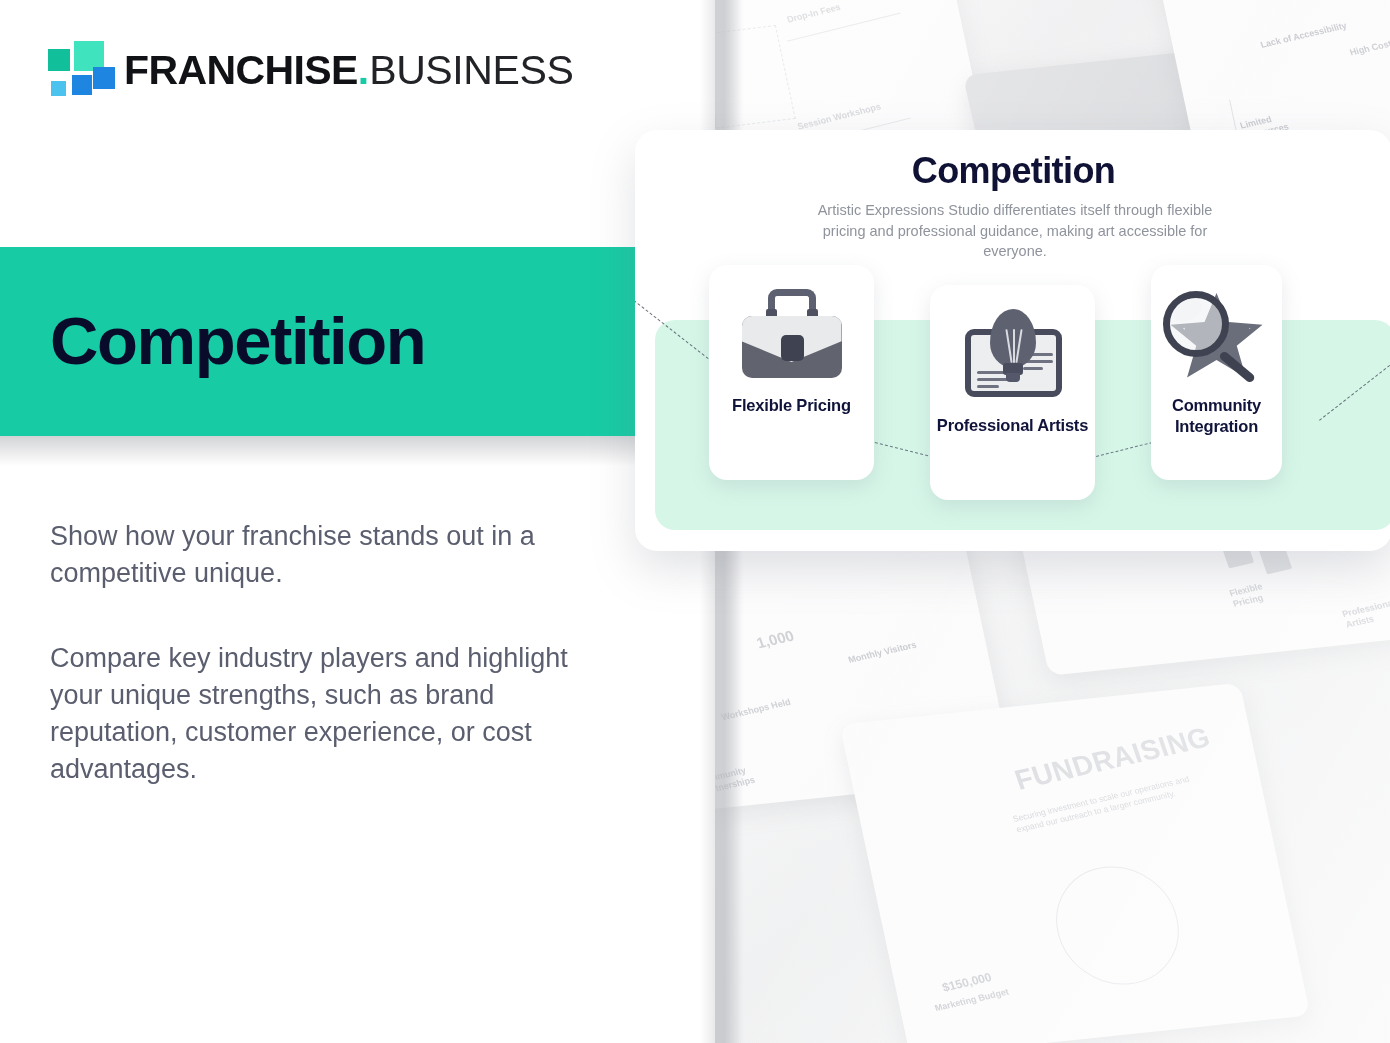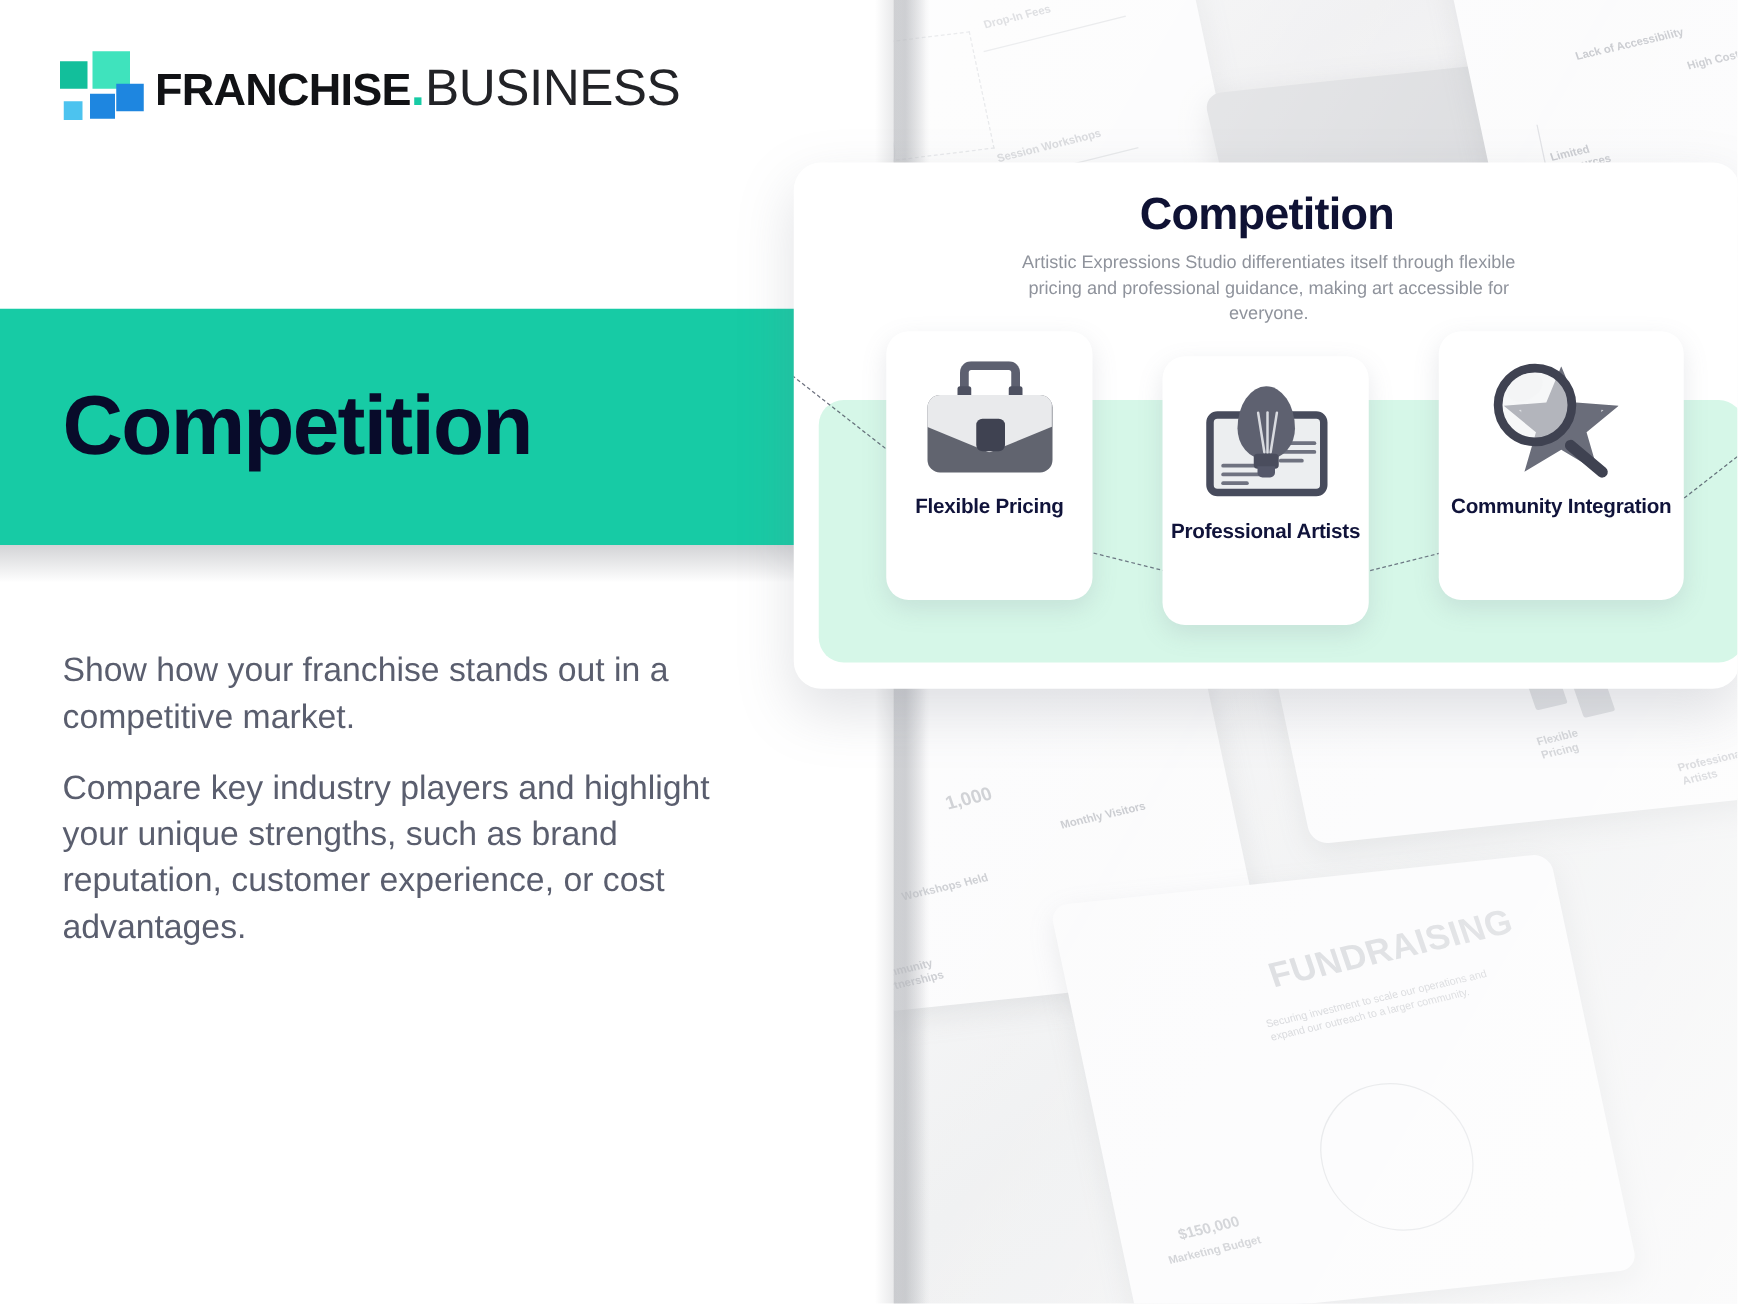--- a/index.html
+++ b/index.html
@@ -53,21 +53,21 @@
   
   .logo{ position:absolute; left:48px; top:41px; display:flex; align-items:center; }
   .logo-mark{ position:relative; width:58px; height:58px; }
   .logo-mark i{ position:absolute; display:block; }
   .sq-a{ left:0px;  top:8px;  width:22px; height:22px; background:#12bf9b; }
   .sq-b{ left:26px; top:0px;  width:30px; height:30px; background:#3fe3bd; }
   .sq-c{ left:24px; top:34px; width:20px; height:20px; background:#1e86e0; }
   .sq-d{ left:45px; top:26px; width:22px; height:22px; background:#1e86e0; }
   .sq-e{ left:3px;  top:40px; width:15px; height:15px; background:#4cc3ef; }
   .logo-text{ margin-left:18px; display:flex; align-items:baseline; }
-  .logo-bold{ font-size:36px; font-weight:700; letter-spacing:-.6px; color:#111215; }
+  .logo-bold{ font-size:41px; font-weight:700; letter-spacing:-.6px; color:#111215; }
   .logo-dot{ font-size:41px; font-weight:700; color:#17cba5; }
   .logo-thin{ font-size:41px; font-weight:300; letter-spacing:-.4px; color:#222327; }
 
   
   .teal-band{
     position:absolute; left:0; top:247px; width:637px; height:189px;
     background:#17cba5;
   }
   .teal-band-shadow{
     position:absolute; left:0; top:436px; width:637px; height:30px;
@@ -76,21 +76,21 @@
   .hero-title{
     position:absolute; left:50px; top:302px;
     font-size:67px; font-weight:700; letter-spacing:-1.4px; color:#080b2a;
   }
 
   
   .copy{ position:absolute; left:50px; top:518px; width:575px; }
   .copy p{
     font-size:27px; line-height:1.37; color:#5a5e6e; font-weight:400;
   }
-  .copy p + p{ margin-top:20px; }
+  .copy p + p{ margin-top:48px; }
 
   
   .card{
     position:absolute; left:635px; top:130px; width:757px; height:421px;
     background:#ffffff; border-radius:22px;
     box-shadow:0 18px 45px rgba(120,124,135,.22);
     overflow:hidden;
   }
   .card-title{
     position:absolute; left:0; right:0; top:20px; text-align:center;
@@ -105,21 +105,21 @@
     background:#d6f7e8; border-radius:20px;
   }
 
   .tile{
     position:absolute; background:#fff; border-radius:18px;
     box-shadow:0 7px 20px rgba(120,126,140,.17);
     display:flex; flex-direction:column; align-items:center;
   }
   .tile-1{ left:74px;  top:135px; width:165px; height:215px; }
   .tile-2{ left:295px; top:155px; width:165px; height:215px; }
-  .tile-3{ left:516px; top:135px; width:196px; height:215px; }
+  .tile-3{ left:516px; top:135px; width:131px; height:215px; }
   .tile .ico{ margin-top:22px; width:120px; height:96px; position:relative; }
   .tile .cap{
     margin-top:12px; text-align:center; font-size:16.5px; font-weight:800;
     line-height:1.3; color:#10133a; letter-spacing:-.2px;
   }
 
   .dash{
     position:absolute; height:0; border-top:1.6px dashed #4a4f63; opacity:.75;
     transform-origin:0 0;
   }
@@ -243,21 +243,21 @@
       <span class="logo-dot">.</span>
       <span class="logo-thin">BUSINESS</span>
     </div>
   </div>
 
   <div class="teal-band"></div>
   <div class="teal-band-shadow"></div>
   <div class="hero-title">Competition</div>
 
   <div class="copy">
-    <p>Show how your franchise stands out in a competitive market.</p>
+    <p>Show how your franchise stands out in a competitive unique.</p>
     <p>Compare key industry players and highlight your unique strengths, such as brand reputation, customer experience, or cost advantages.</p>
   </div>
 
   <div class="card">
     <div class="card-title">Competition</div>
     <div class="card-sub">Artistic Expressions Studio differentiates itself through flexible pricing and professional guidance, making art accessible for everyone.</div>
 
     <div class="mint-band"></div>
 
     <div class="dash d0"></div>

